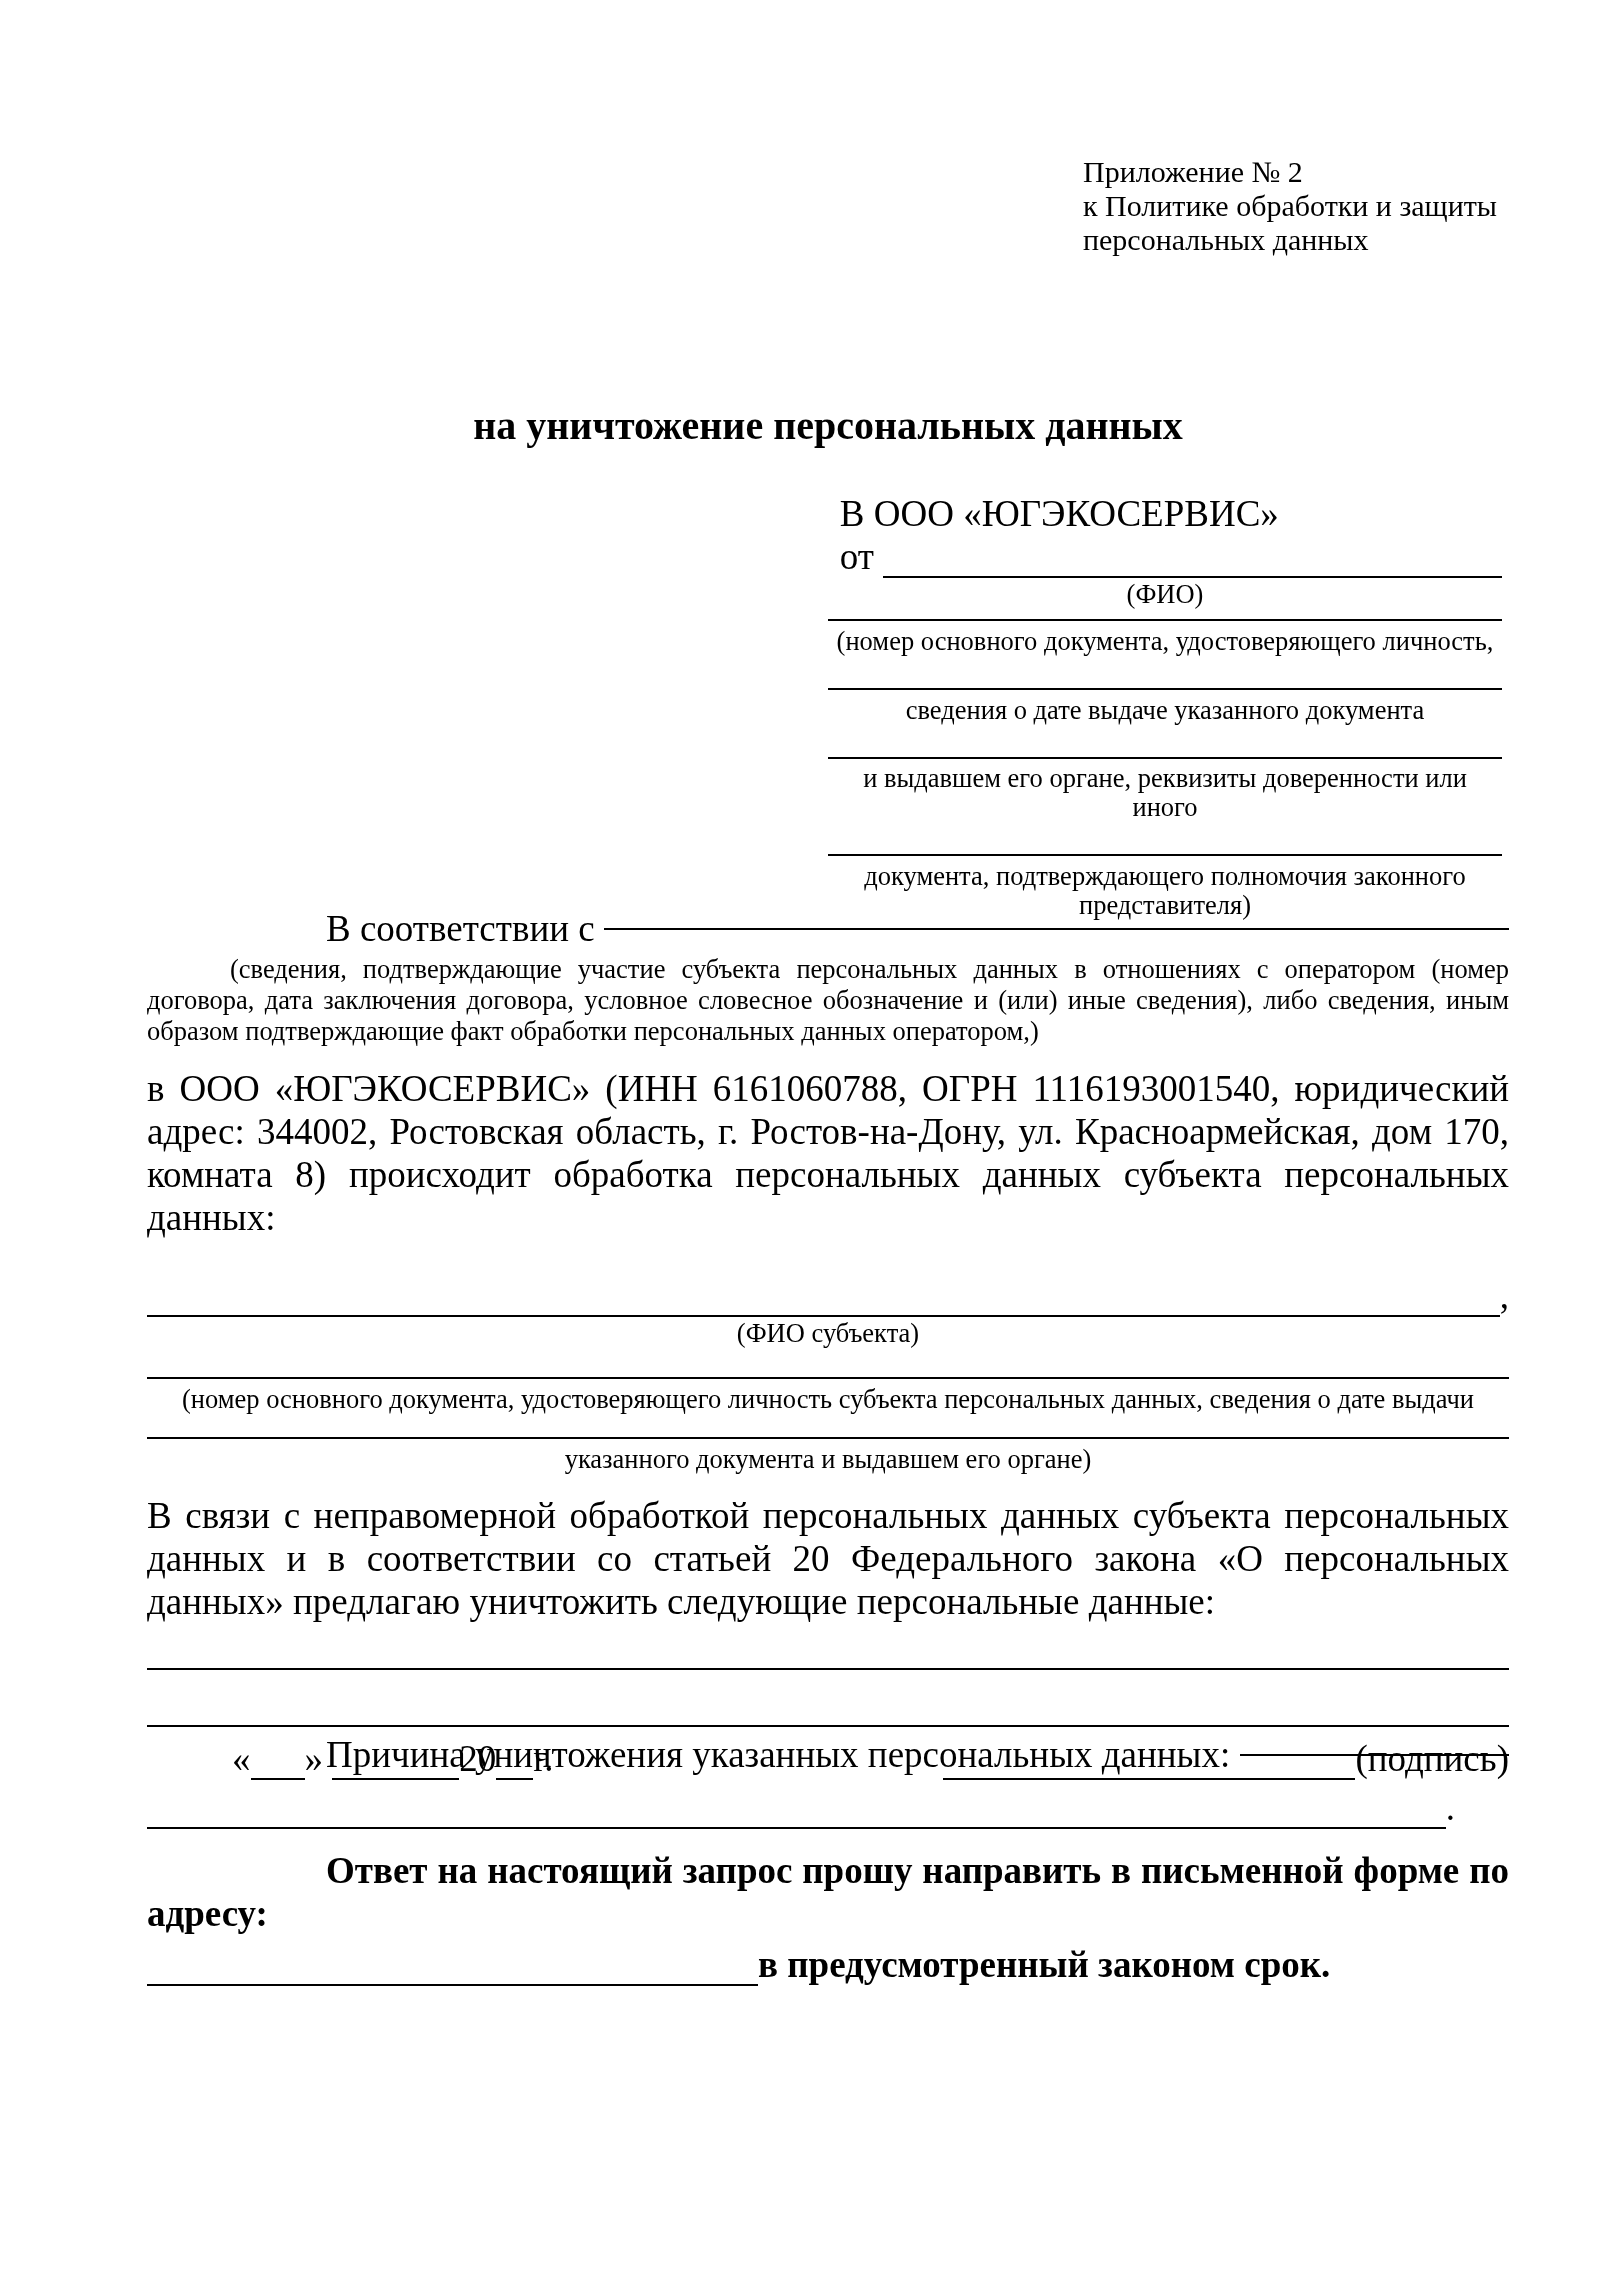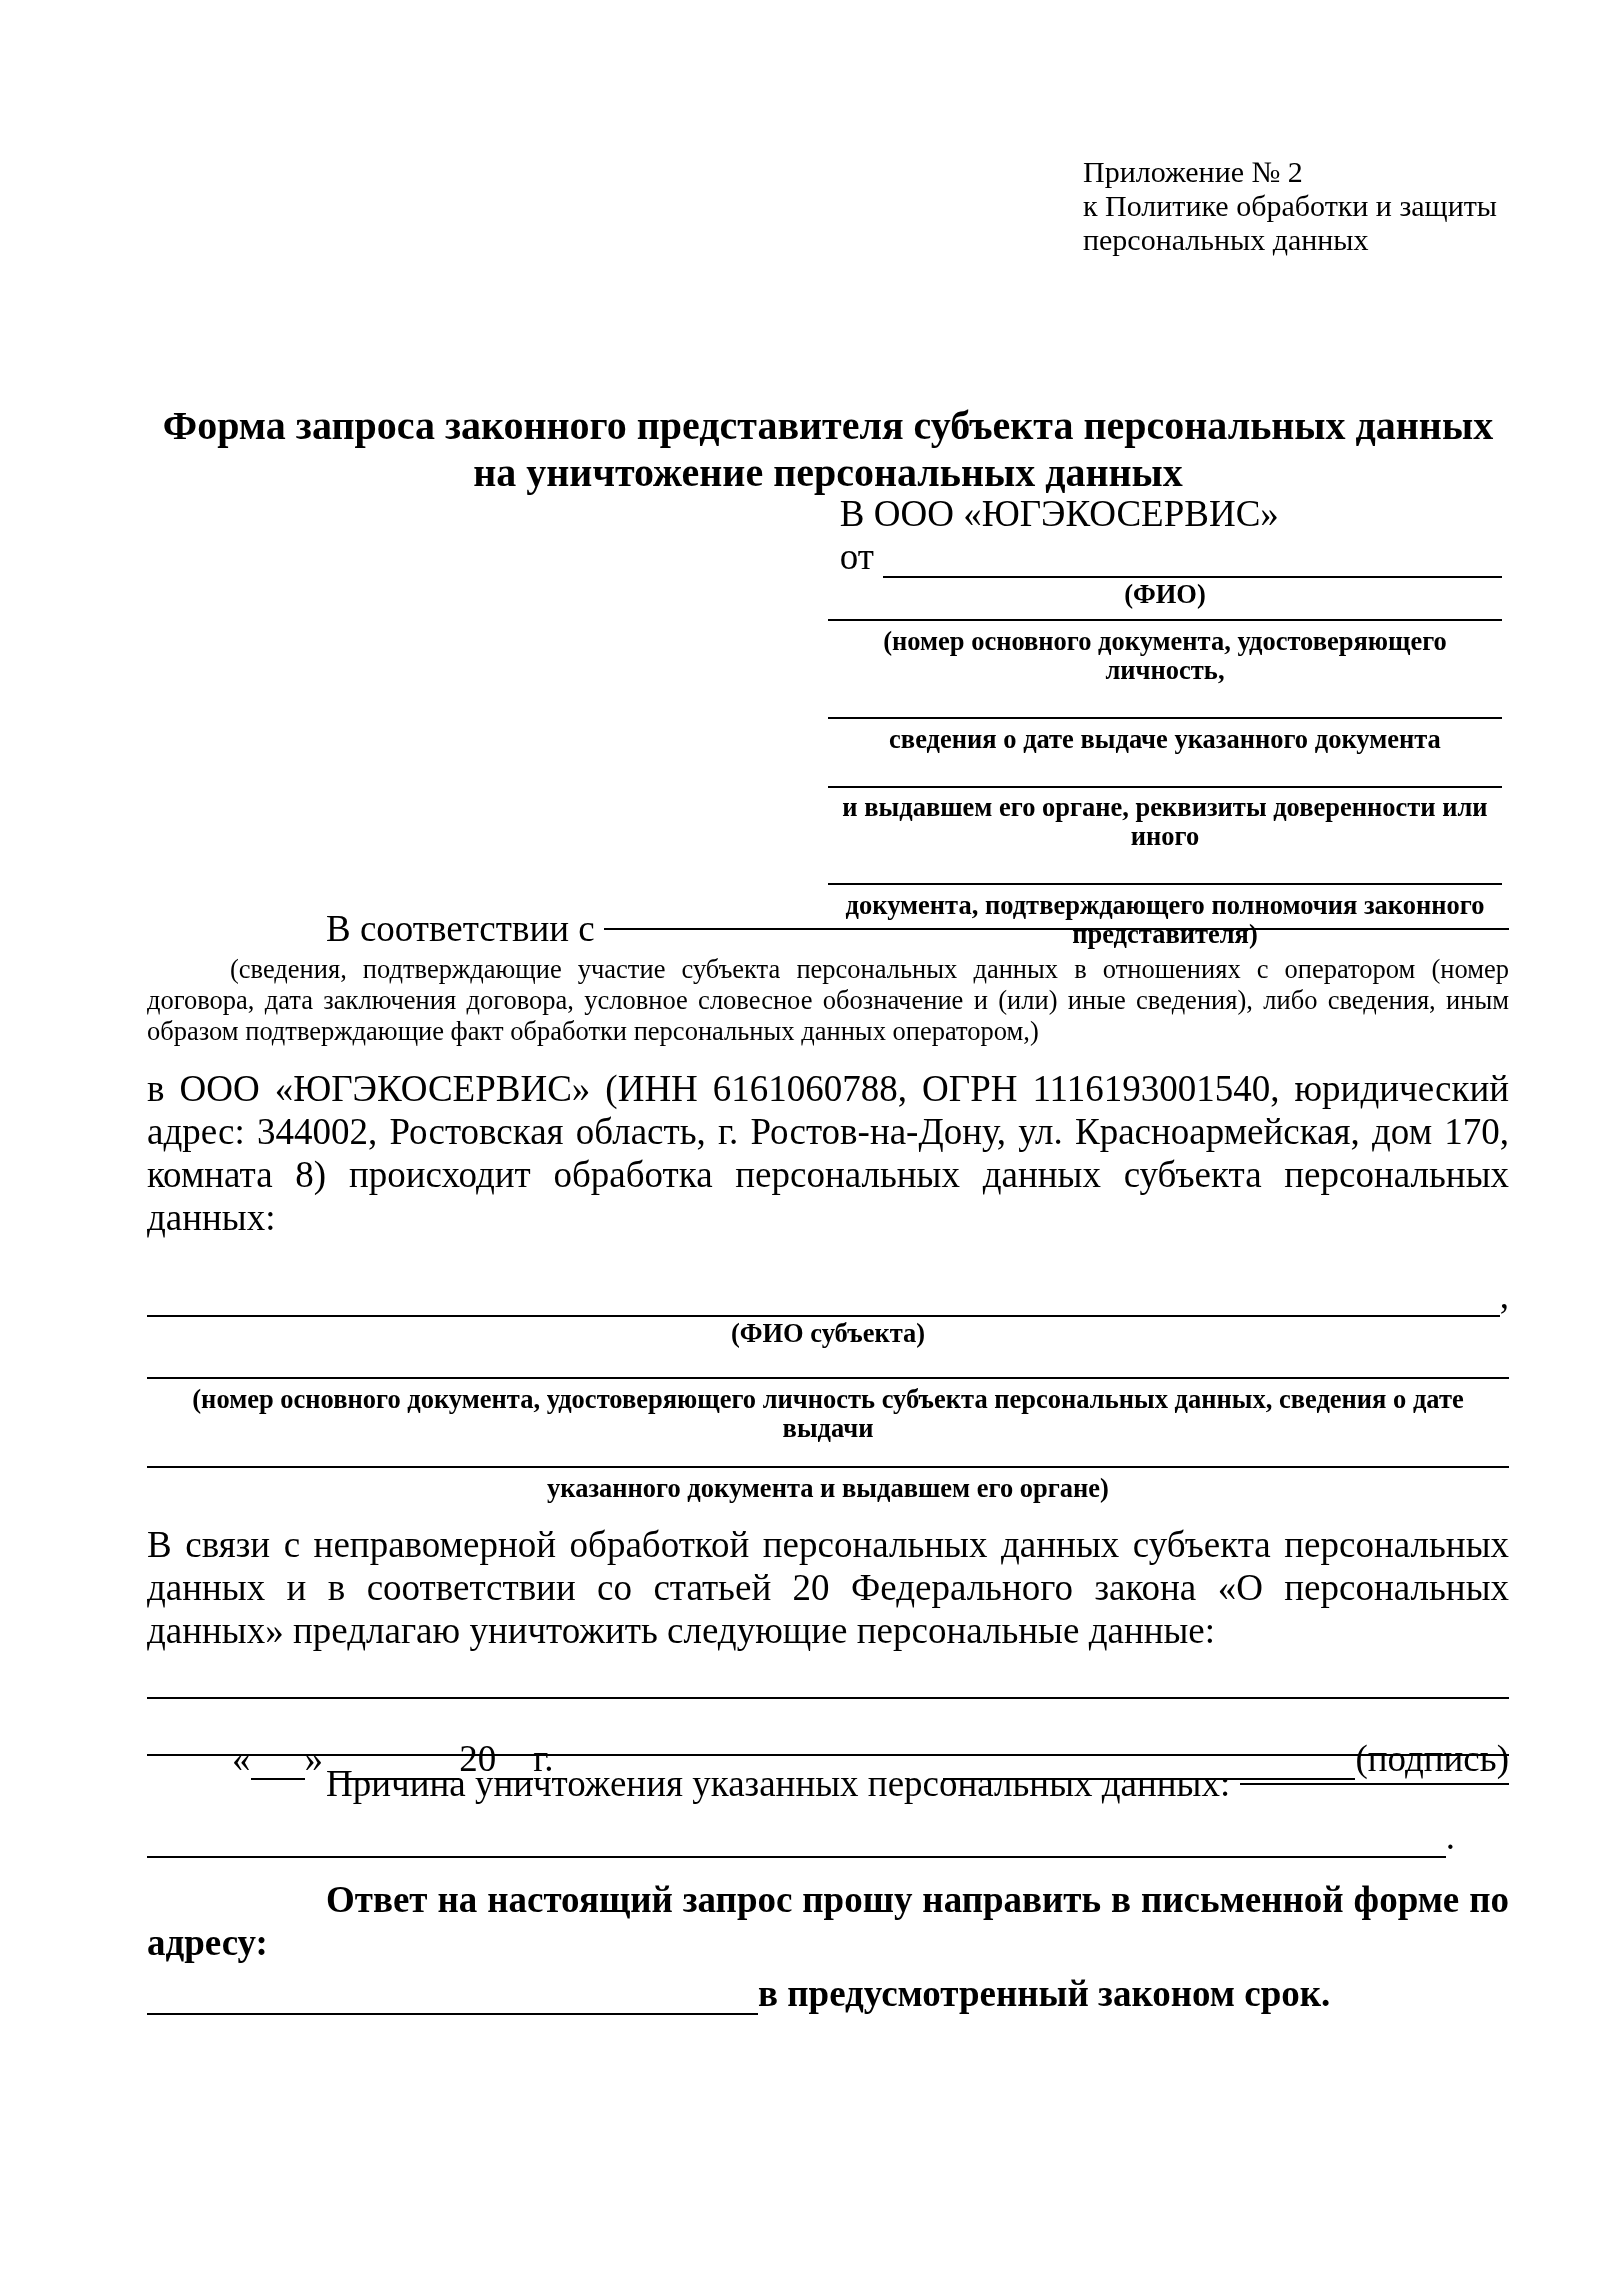--- a/index.html
+++ b/index.html
@@ -34,21 +34,21 @@
   
   .addr-col { left: 828px; top: 492px; width: 674px; }
   .addr-col .pad { padding-left: 11.8px; }
 
   .row { display: flex; align-items: flex-end; }
   .fill { flex: 1 1 auto; border-bottom: 2.9px solid #000; }
   .blank-line { border-bottom: 2.9px solid #000; }
 
   .caption {
     font-size: 26.5px; line-height: 29px;
-    text-align: center; margin: 0; font-weight: bold;
+    text-align: center; margin: 0;
   }
   .cap-mt { margin-top: 5.9px; }
 
   .h10 { height: 9.8px; }
   .h33 { height: 32px; }
 
   
   .body-col { left: 147px; top: 907px; width: 1362px; }
 
   .lead-row { display: flex; align-items: center; }
@@ -92,21 +92,20 @@
 
 <div class="page">
 
   <div class="abs appendix">
     <div>Приложение № 2</div>
     <div>к Политике обработки и защиты</div>
     <div>персональных данных</div>
   </div>
 
   <div class="abs doc-title">
-    <div>Форма запроса законного представителя субъекта персональных данных</div>
     <div>на уничтожение персональных данных</div>
   </div>
 
   <div class="abs addr-col">
     <div class="pad">В ООО «ЮГЭКОСЕРВИС»</div>
 
     <div class="row pad">
       <span>от</span>
       <span>&nbsp;</span>
       <span class="fill"></span>

